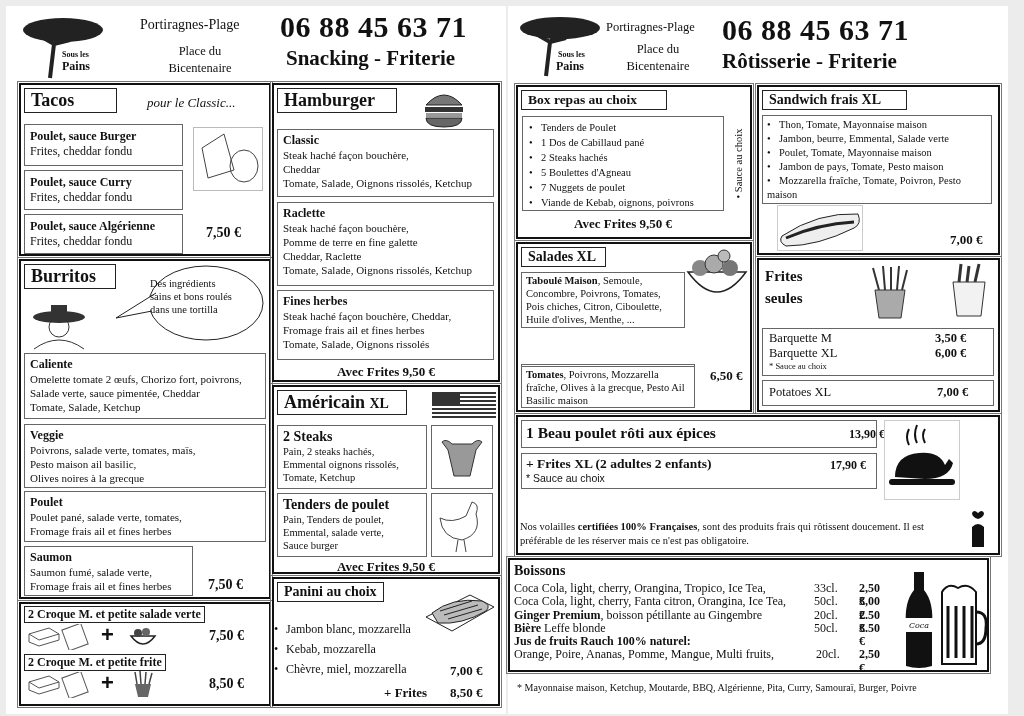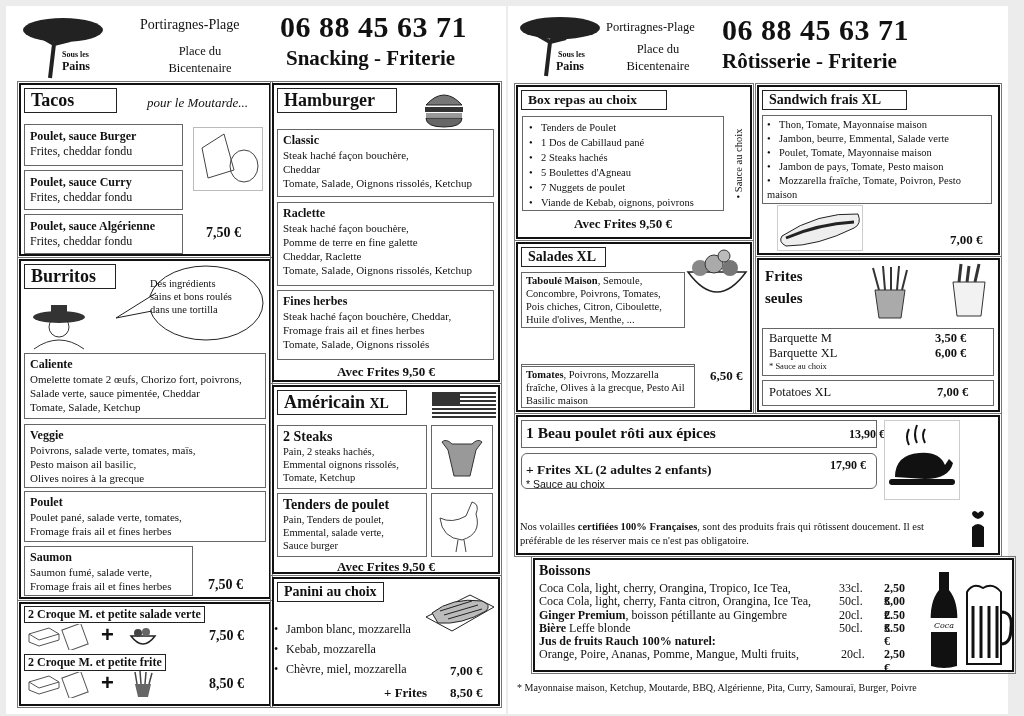--- a/index.html
+++ b/index.html
@@ -40,21 +40,21 @@
     <div class="abs b serif" style="left:56px;top:53px;font-size:12px">Pains</div>
     <div class="abs serif" style="left:134px;top:11px;font-size:14px">Portiragnes-Plage</div>
     <div class="abs serif center" style="left:150px;top:38px;width:88px;font-size:12.5px">Place du</div>
     <div class="abs serif center" style="left:150px;top:55px;width:88px;font-size:12.5px">Bicentenaire</div>
     <div class="abs serif phone" style="left:274px;top:4px">06 88 45 63 71</div>
     <div class="abs serif sub" style="left:280px;top:40px">Snacking - Friterie</div>
   </div>
 
   <div class="box" style="left:13px;top:77px;width:252px;height:173px;">
     <div class="title-box serif" style="left:3px;top:3px;width:93px;font-size:18px;">Tacos</div>
-    <div class="abs serif" style="left:126px;top:10px;font-size:13px;font-style:italic;">pour le Moutarde...</div>
+    <div class="abs serif" style="left:126px;top:10px;font-size:13px;font-style:italic;">pour le Classic...</div>
     <div class="ibox serif" style="left:3px;top:39px;width:159px;height:42px;padding:4px 5px;">
       <div class="b t12">Poulet, sauce Burger</div>
       <div class="t12">Frites, cheddar fondu</div>
     </div>
     <div class="ibox serif" style="left:3px;top:85px;width:159px;height:40px;padding:4px 5px;">
       <div class="b t12">Poulet, sauce Curry</div>
       <div class="t12">Frites, cheddar fondu</div>
     </div>
     <div class="ibox serif" style="left:3px;top:129px;width:159px;height:40px;padding:4px 5px;">
       <div class="b t12">Poulet, sauce Algérienne</div>
@@ -322,42 +322,42 @@
       <div style="font-size:12.5px">Potatoes XL</div>
       <div class="price" style="left:174px;top:4px;font-size:12.5px;">7,00 €</div>
     </div>
   </div>
 
   <div class="box" style="left:8px;top:409px;width:484px;height:140px;">
     <div class="ibox serif" style="left:3px;top:3px;width:356px;height:28px;padding:3px 4px;">
       <div class="b" style="font-size:15.5px">1 Beau poulet rôti aux épices</div>
       <div class="price" style="left:319px;top:6px;font-size:12px;margin-left:8px;">13,90 €</div>
     </div>
-    <div class="ibox serif" style="left:3px;top:36px;width:356px;height:36px;padding:8px 4px;border-radius:6px;">
+    <div class="ibox serif" style="left:3px;top:36px;width:356px;height:36px;padding:2px 4px;">
       <div class="b" style="font-size:13.5px;line-height:16px">+ Frites XL (2 adultes 2 enfants)</div>
       <div class="sans" style="font-size:10.5px">* Sauce au choix</div>
       <div class="price" style="left:308px;top:4px;font-size:12px;">17,90 €</div>
     </div>
     <div class="abs serif t10" style="left:2px;top:103px;width:410px;font-size:10.5px;line-height:14px;">
       <span>Nos volailles </span><span class="b">certifiées 100% Françaises</span><span>, sont des produits frais qui rôtissent doucement. Il est préférable de les réserver mais ce n'est pas obligatoire.</span>
     </div>
     <div class="ibox" style="left:366px;top:3px;width:76px;height:80px;border-color:#ccc;">
       <svg width="74" height="78" viewBox="0 0 74 78">
           <path d="M24 24 Q20 16 24 8 M32 22 Q28 14 32 4 M40 22 Q36 14 40 8" stroke="#111" stroke-width="2" fill="none"></path>
           <path d="M10 56 Q10 34 34 32 Q54 30 60 44 L64 38 L68 42 Q64 58 40 58 Z" fill="#111"></path>
           <rect x="4" y="58" width="66" height="6" rx="3" fill="#111"></rect>
         </svg>
     </div>
     <svg class="img" style="left:448px;top:92px" width="24" height="40" viewBox="0 0 24 40">
         <path d="M12 4 Q8 0 6 4 Q6 8 12 10 Q18 8 18 4 Q16 0 12 4" fill="#111"></path>
         <path d="M6 18 Q12 12 18 18 L18 38 L6 38 Z" fill="#111"></path>
       </svg>
   </div>
 
-  <div class="box" style="left:25px;top:552px;width:481px;height:114px;">
+  <div class="box" style="left:0;top:552px;width:481px;height:114px;">
     <div class="abs b serif" style="left:4px;top:3px;font-size:14px;">Boissons</div>
     <div class="abs serif" style="left:4px;top:22px;width:372px;font-size:12px;line-height:13.3px;">
       <div style="position:relative;height:13.3px"><span class="b"></span><span>Coca Cola, light, cherry, Orangina, Tropico, Ice Tea,</span><span class="abs" style="left:300px">33cl.</span><span class="abs b" style="left:345px">2,50 €</span></div>
       <div style="position:relative;height:13.3px"><span class="b"></span><span>Coca Cola, light, cherry, Fanta citron, Orangina, Ice Tea,</span><span class="abs" style="left:300px">50cl.</span><span class="abs b" style="left:345px">3,00 €</span></div>
       <div style="position:relative;height:13.3px"><span class="b">Ginger Premium</span><span>, boisson pétillante au Gingembre</span><span class="abs" style="left:300px">20cl.</span><span class="abs b" style="left:345px">2.50 €</span></div>
       <div style="position:relative;height:13.3px"><span class="b">Bière</span><span> Leffe blonde</span><span class="abs" style="left:300px">50cl.</span><span class="abs b" style="left:345px">3.50 €</span></div>
       <div style="position:relative;height:13.3px"><span class="b">Jus de fruits Rauch 100% naturel:</span><span></span></div>
       <div style="position:relative;height:13.3px"><span class="b"></span><span>Orange, Poire, Ananas, Pomme, Mangue, Multi fruits,</span><span class="abs" style="left:302px">20cl.</span><span class="abs b" style="left:345px">2,50 €</span></div>
     </div>
     <svg class="img" style="left:392px;top:10px" width="34" height="100" viewBox="0 0 34 100">

